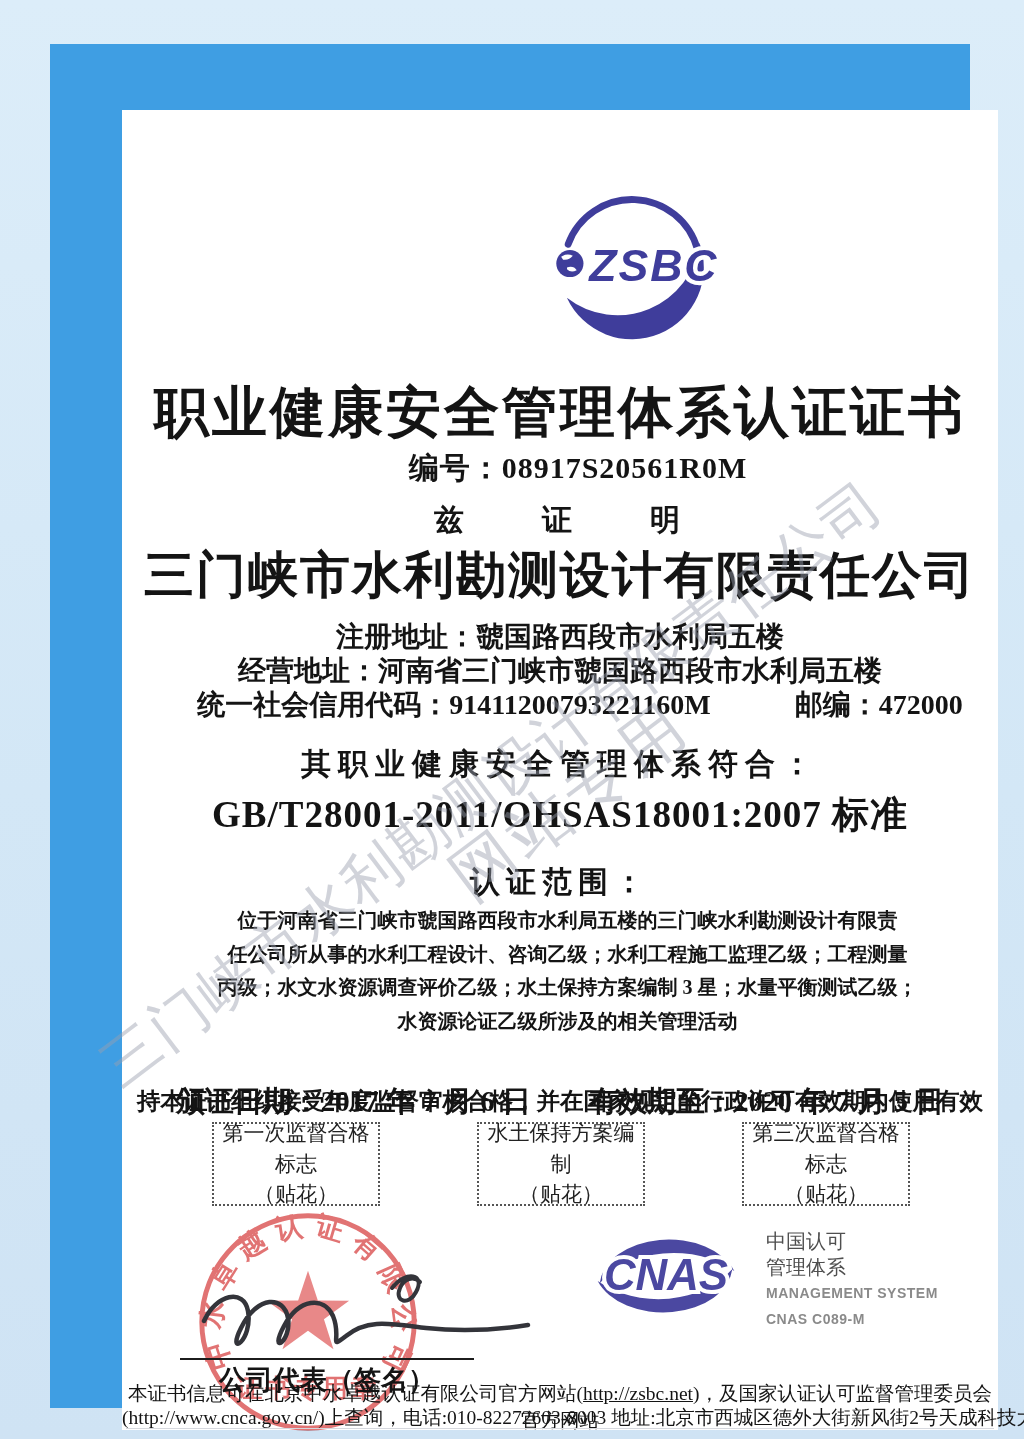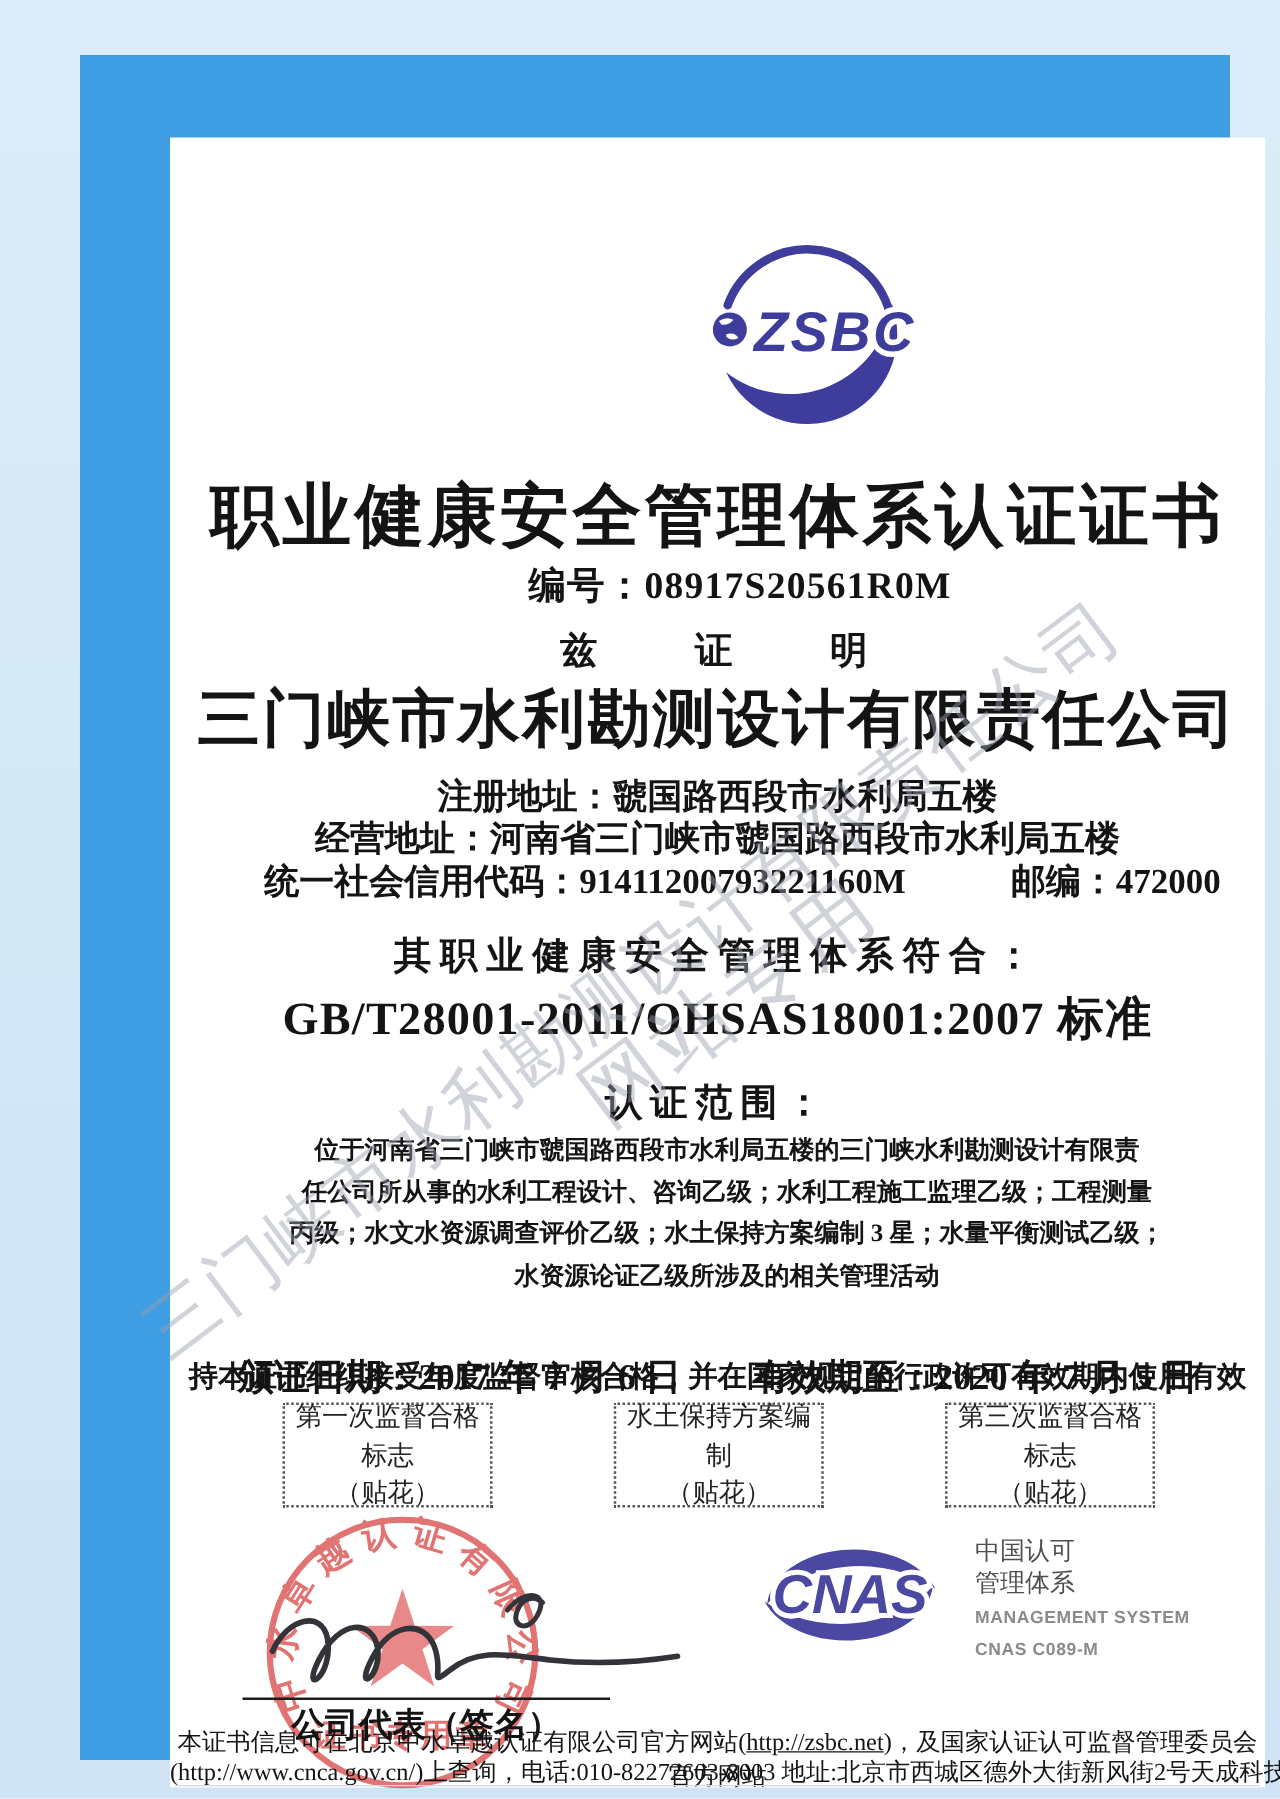--- a/index.html
+++ b/index.html
@@ -5,21 +5,21 @@
   html,body { margin:0; padding:0; }
   .page {
     position: relative;
     width: 1024px; height: 1439px;
     background: linear-gradient(180deg, #dcedf9 0%, #d3e7f6 55%, #cfe3f4 100%);
     font-family: "Liberation Serif", "DejaVu Serif", serif;
     color: #141414;
     overflow: hidden;
   }
   .frame {
-    position: absolute; left: 64px; top: 44px;
+    position: absolute; left: 50px; top: 44px;
     width: 920px; height: 1364px;
     background: #3f9ee3;
   }
   .paper {
     position: absolute; left: 72px; top: 66px;
     width: 876px; height: 1320px;
     background: #ffffff;
   }
   .abs { position: absolute; left: 0; right: 0; text-align: center; }
 

